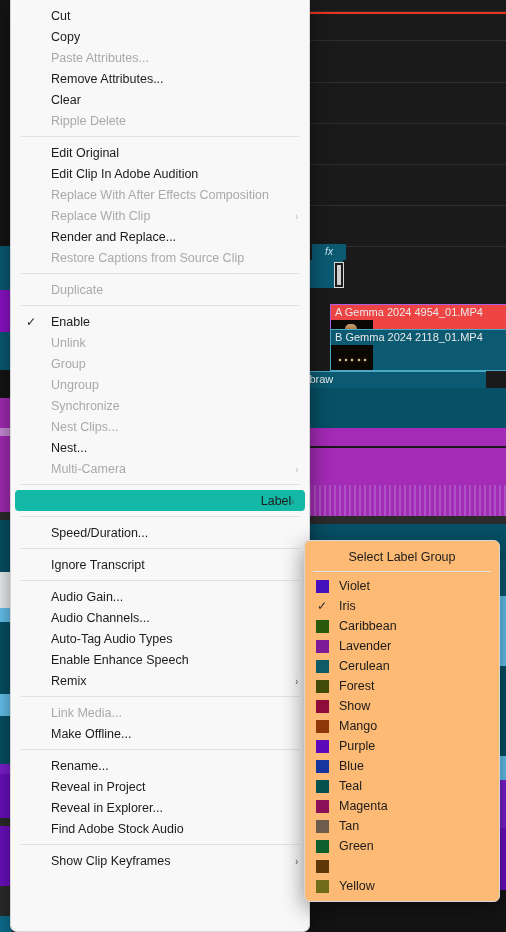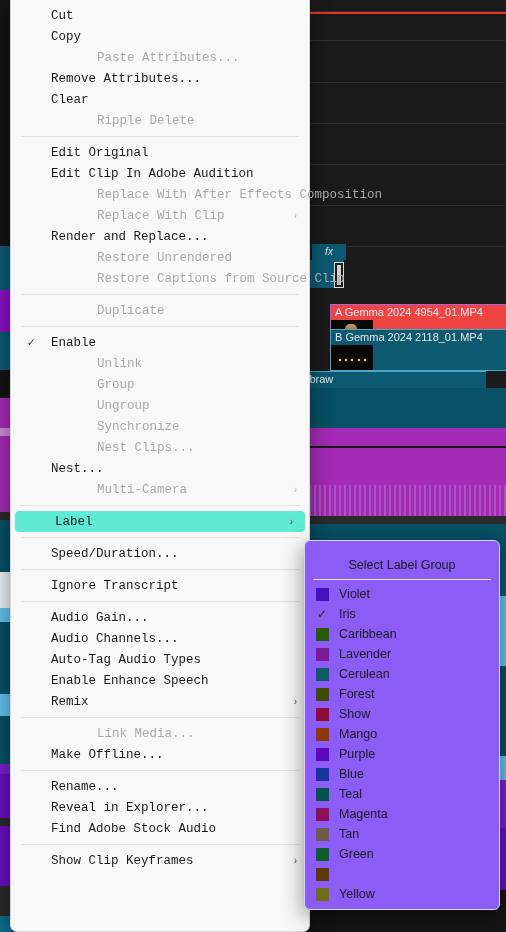--- a/index.html
+++ b/index.html
@@ -52,44 +52,44 @@
     border-top: none;
     border-radius: 0 0 7px 7px;
     box-shadow: 0 6px 22px rgba(0,0,0,.45);
     padding-top: 5px;
     z-index: 10;
   }
   .menu-item {
     position: relative; display: flex; align-items: center;
     height: 21px; padding: 0 10px 0 0;
     font-size: 12.5px; color: #1b1b1b;
-    white-space: nowrap; cursor: default; font-family: Liberation Mono, monospace;
-  }
-  .menu-item.disabled { color: #a9a9a9; padding-left: 46px; }
-  .menu-item.highlight { background: #5eead4; border-radius: 4px; margin: 0 4px; }
+    white-space: nowrap; cursor: default;
+  }
+  .menu-item.disabled { color: #a9a9a9; }
+  .menu-item.highlight { background: #14b8a6; border-radius: 4px; margin: 0 4px; text-align: right; }
   .mi-check {
     width: 40px; flex: 0 0 40px; text-align: center;
     font-size: 12px; color: #2a2a2a; line-height: 1;
   }
   .mi-label { flex: 1 1 auto; }
   .mi-arrow {
     flex: 0 0 auto; font-size: 11px; color: #4a4a4a;
     transform: scaleX(.8);
   }
   .menu-item.disabled .mi-arrow { color: #b4b4b4; }
   .menu-sep { height: 1px; background: #e2e2e2; margin: 5px 10px 5px 10px; }
 
   
   #label-submenu {
     position: absolute; left: 304px; top: 540px; width: 196px;
-    background: #8b5cf6;
+    background: #fdba74;
     border: 1px solid #d6d6d6;
     border-radius: 6px;
     box-shadow: 0 6px 22px rgba(0,0,0,.45);
-    padding: 13px 0 5px 0;
+    padding: 5px 0 5px 0;
     z-index: 20;
   }
   .sub-header {
     height: 22px; line-height: 22px; text-align: center;
     font-size: 12.5px; color: #1b1b1b;
   }
   .sub-sep { height: 1px; background: #e2e2e2; margin: 3px 8px 4px 8px; }
   .label-item {
     display: flex; align-items: center; height: 20px;
     font-size: 12.5px; color: #1b1b1b; cursor: default;
@@ -231,24 +231,20 @@
           <span class="mi-check"></span>
           <span class="mi-label">Replace With Clip</span>
           <span class="mi-arrow">›</span>
         </div>
         <div class="menu-item">
           <span class="mi-check"></span>
           <span class="mi-label">Render and Replace...</span>
         </div>
         <div class="menu-item disabled">
           <span class="mi-check"></span>
-          <span class="mi-label">Restore Unrendered</span>
-        </div>
-        <div class="menu-item disabled">
-          <span class="mi-check"></span>
           <span class="mi-label">Restore Captions from Source Clip</span>
         </div>
         <div class="menu-sep"></div>
         <div class="menu-item disabled">
           <span class="mi-check"></span>
           <span class="mi-label">Duplicate</span>
         </div>
         <div class="menu-sep"></div>
         <div class="menu-item">
           <span class="mi-check">✓</span>
@@ -327,20 +323,24 @@
           <span class="mi-label">Link Media...</span>
         </div>
         <div class="menu-item">
           <span class="mi-check"></span>
           <span class="mi-label">Make Offline...</span>
         </div>
         <div class="menu-sep"></div>
         <div class="menu-item">
           <span class="mi-check"></span>
           <span class="mi-label">Rename...</span>
+        </div>
+        <div class="menu-item">
+          <span class="mi-check"></span>
+          <span class="mi-label">Reveal in Project</span>
         </div>
         <div class="menu-item">
           <span class="mi-check"></span>
           <span class="mi-label">Reveal in Explorer...</span>
         </div>
         <div class="menu-item">
           <span class="mi-check"></span>
           <span class="mi-label">Find Adobe Stock Audio</span>
         </div>
         <div class="menu-sep"></div>

